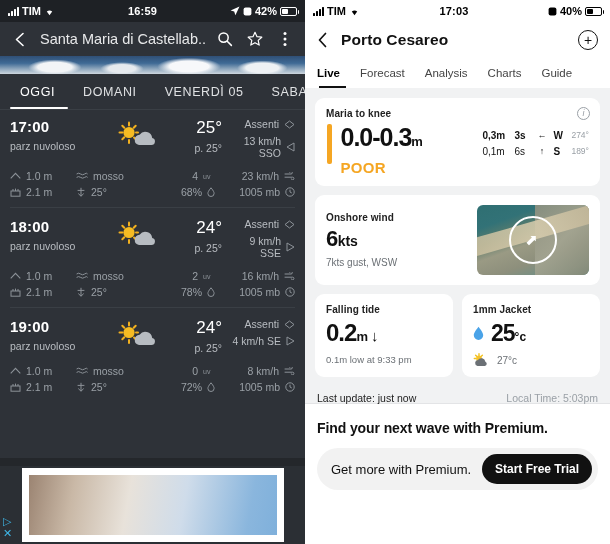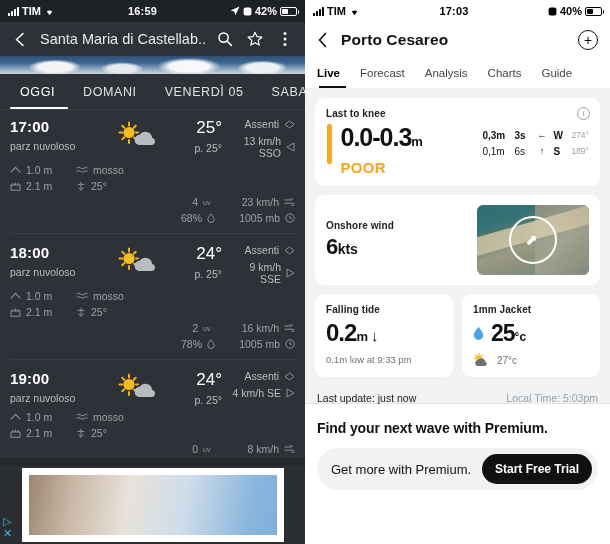--- a/index.html
+++ b/index.html
@@ -77,21 +77,21 @@
   .wtime { font-size: 15px; font-weight: bold; color: #ffffff; letter-spacing:.2px; }
   .wdesc { font-size: 10.5px; color: #b9bdc2; margin-top: 5px; }
   .wcol-icon { width: 56px; display: flex; justify-content: center; padding-top: 2px; }
   .wcol-temp { width: 62px; text-align: right; padding-right: 4px; }
   .wtemp { font-size: 17px; color: #ffffff; font-weight: 400; }
   .wfeels { font-size: 10.5px; color: #b9bdc2; margin-top: 4px; }
   .wcol-wind { flex: 1; text-align: right; }
   .wprecip { font-size: 10.5px; color: #b9bdc2; display:flex; justify-content:flex-end; align-items:center; gap:5px;}
   .wwind { font-size: 10.5px; color: #b9bdc2; margin-top: 5px; display:flex; justify-content:flex-end; align-items:center; gap:5px;}
 
-  .wdetails { margin-top: 3px; display: flex; font-size: 10.5px; color: #9aa0a6; flex-direction: column; }
+  .wdetails { margin-top: 9px; display: flex; font-size: 10.5px; color: #9aa0a6; }
   .wd-left { width: 175px; }
   .wd-right { flex: 1; }
   .wd-line { display: flex; align-items: center; height: 16px; gap: 4px; }
   .wd-right .wd-line { justify-content: flex-end; gap: 5px; }
   .wd-cellA { width: 62px; display: flex; align-items: center; gap: 5px; }
   .wd-cellB { display: flex; align-items: center; gap: 5px; }
   .wd-num { min-width: 56px; text-align: right; }
   .wd-num2 { min-width: 60px; text-align: right; }
   .sep { height: 1px; background: #3a3f45; margin: 7px 0 0 0; }
 
@@ -720,21 +720,21 @@
       <span class="r-tab">Analysis</span>
       <span class="r-tab">Charts</span>
       <span class="r-tab">Guide</span>
       <span class="r-tab-underline"></span>
     </div>
 
     <div class="r-body">
 
       <div class="card">
         <span class="info-i">i</span>
-        <div class="card-lbl">Last to knee</div>
+        <div class="card-lbl">Maria to knee</div>
         <div class="surf-row">
           <div class="surf-left">
             <div class="orangebar"></div>
             <div>
               <div class="surf-h"><span>0.0-0.3</span><em>m</em></div>
               <div class="surf-rating">POOR</div>
             </div>
           </div>
           <div class="swell-tbl">
             <div class="swell-line">
@@ -753,20 +753,21 @@
             </div>
           </div>
         </div>
       </div>
 
       <div class="card">
         <div class="wind-row">
           <div class="wind-left">
             <div class="card-lbl">Onshore wind</div>
             <div class="wind-val"><span>6</span><em>kts</em></div>
+            <div class="wind-sub">7kts gust, WSW</div>
           </div>
           <div class="wind-map">
             <div class="urban"></div>
             <div class="sandline"></div>
             <div class="circle"></div>
             <div class="arrow">➡</div>
           </div>
         </div>
       </div>
 

